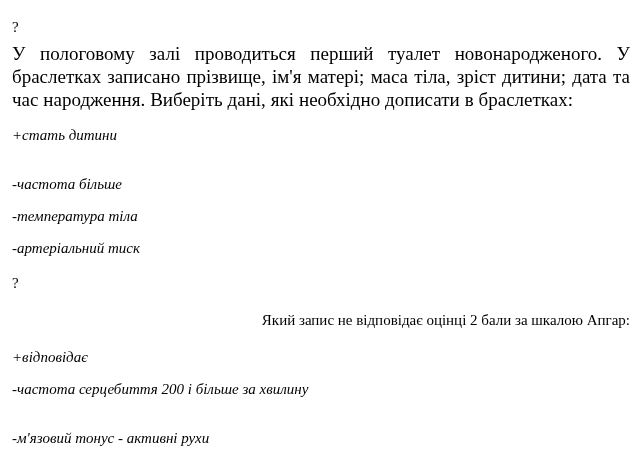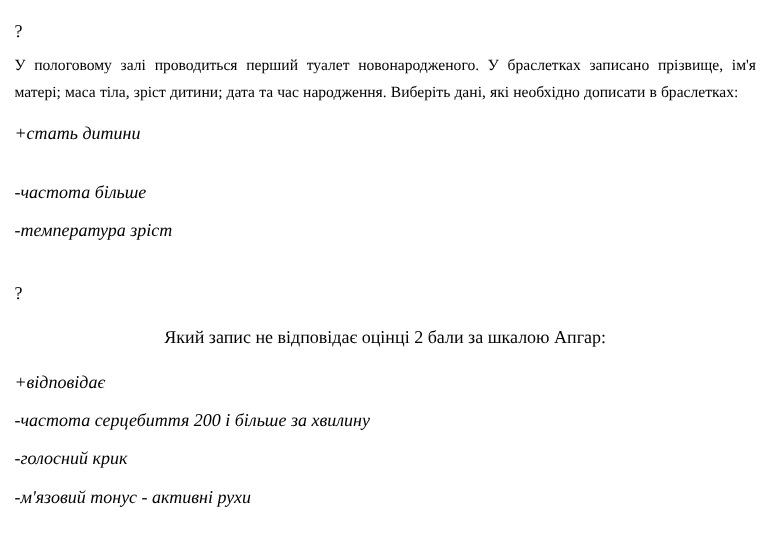--- a/index.html
+++ b/index.html
@@ -22,33 +22,33 @@
     padding: 14px 13px 0 12px;
     background: #ffffff;
   }
   .q-marker {
     font-size: 15px;
     line-height: 26px;
     margin: 0 0 2px 0;
     letter-spacing: 0;
   }
   .stem {
-    font-size: 13px;
+    font-size: 19px;
     line-height: 23px;
     text-align: justify;
     text-align-last: left;
     margin: 0;
     padding: 0;
     hyphens: none;
     word-spacing: 0.2px;
   }
   .stem-simple {
     font-size: 15px;
     line-height: 23px;
-    text-align: center;
+    text-align: right;
     margin: 0;
   }
   .options {
     list-style: none;
     margin: 0;
     padding: 0;
   }
   .option {
     font-size: 15px;
     line-height: 15px;
@@ -74,41 +74,41 @@
     <p class="stem">У пологовому залі проводиться перший туалет новонародженого. У браслетках записано прізвище, ім'я матері; маса тіла, зріст дитини; дата та час народження. Виберіть дані, які необхідно дописати в браслетках:</p>
 
     <div class="gap-after-stem"></div>
 
     <ul class="options">
       <li class="option">+стать дитини</li>
       <div class="gap-between"></div>
       <div class="gap-between"></div>
       <li class="option">-частота більше</li>
       <div class="gap-between"></div>
-      <li class="option">-температура зріст</li>
+      <li class="option">-температура тіла</li>
       <div class="gap-between"></div>
+      <li class="option">-артеріальний тиск</li>
     </ul>
   </div>
 
   <div class="gap-q2-marker"></div>
 
   <div>
     <p class="q-marker">?</p>
 
     <div class="gap-block"></div>
 
     <p class="stem-simple">Який запис не відповідає оцінці 2 бали за шкалою Апгар:</p>
 
     <div class="gap-q2-stem"></div>
 
     <ul class="options">
       <li class="option">+відповідає</li>
       <div class="gap-between"></div>
       <li class="option">-частота серцебиття 200 і більше за хвилину</li>
       <div class="gap-between"></div>
-      <li class="option">-голосний крик</li>
       <div class="gap-between"></div>
       <li class="option">-м'язовий тонус - активні рухи</li>
 
     </ul>
   </div>
 
 </div>
 
 </body></html>

